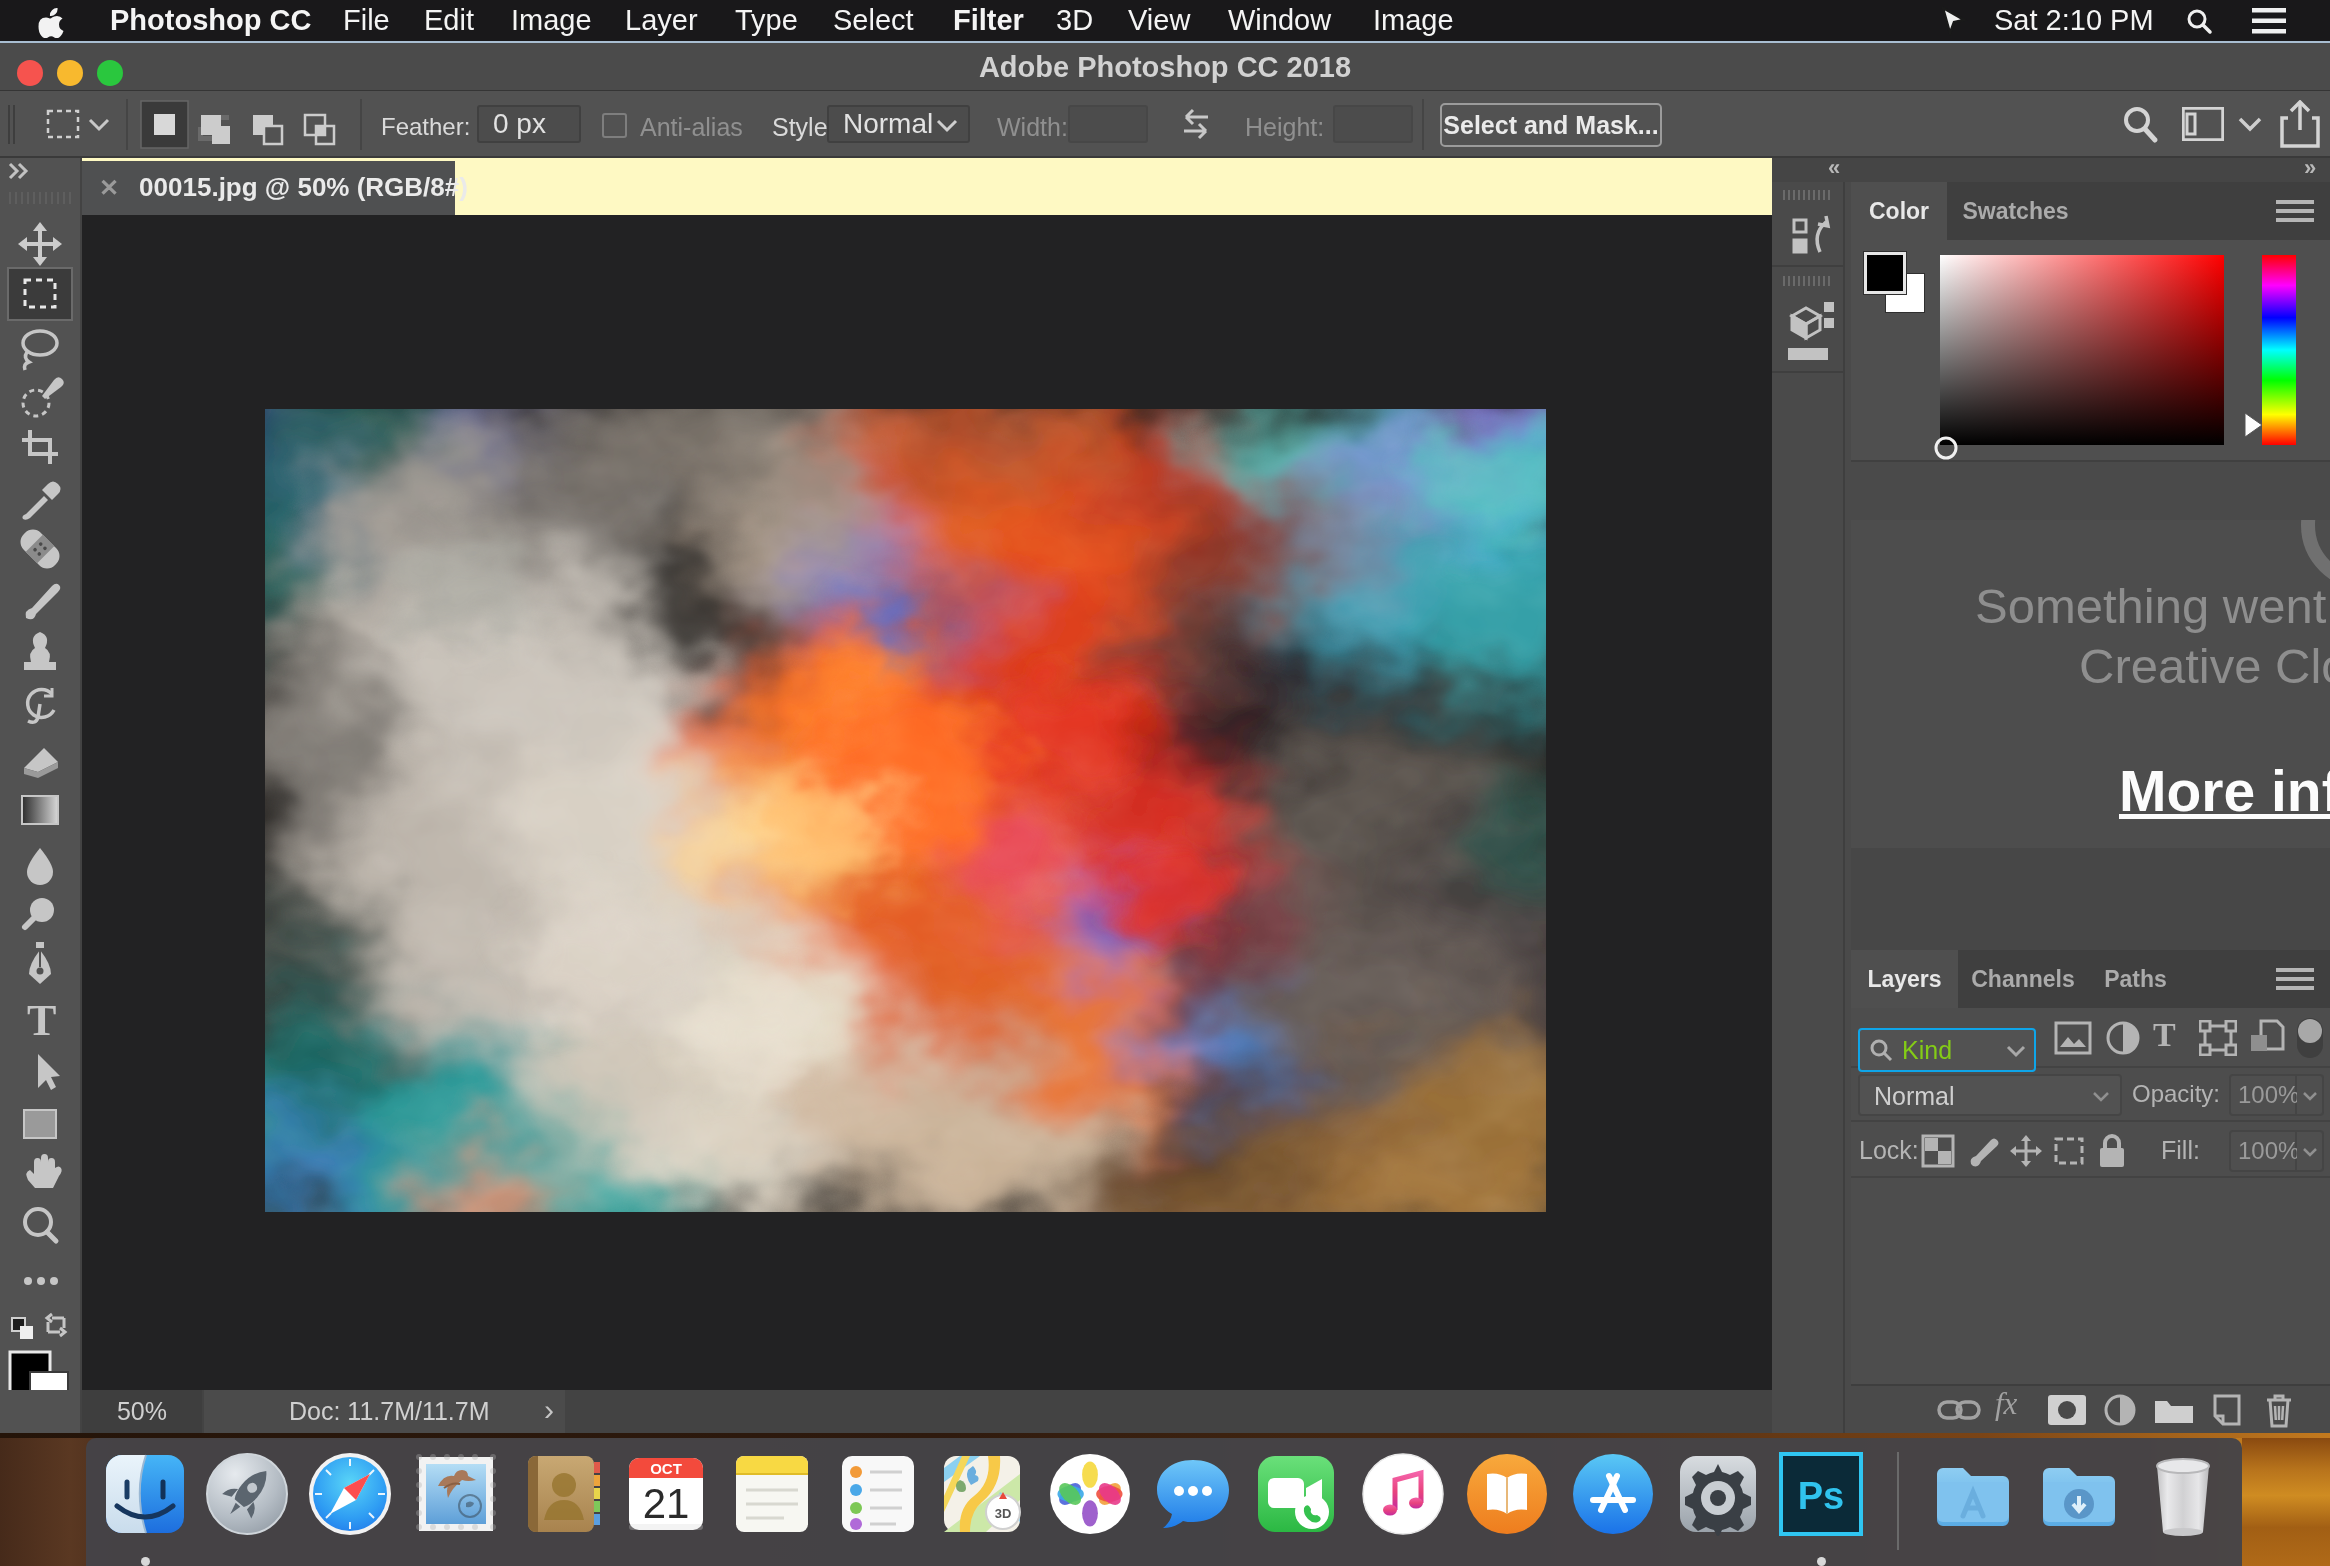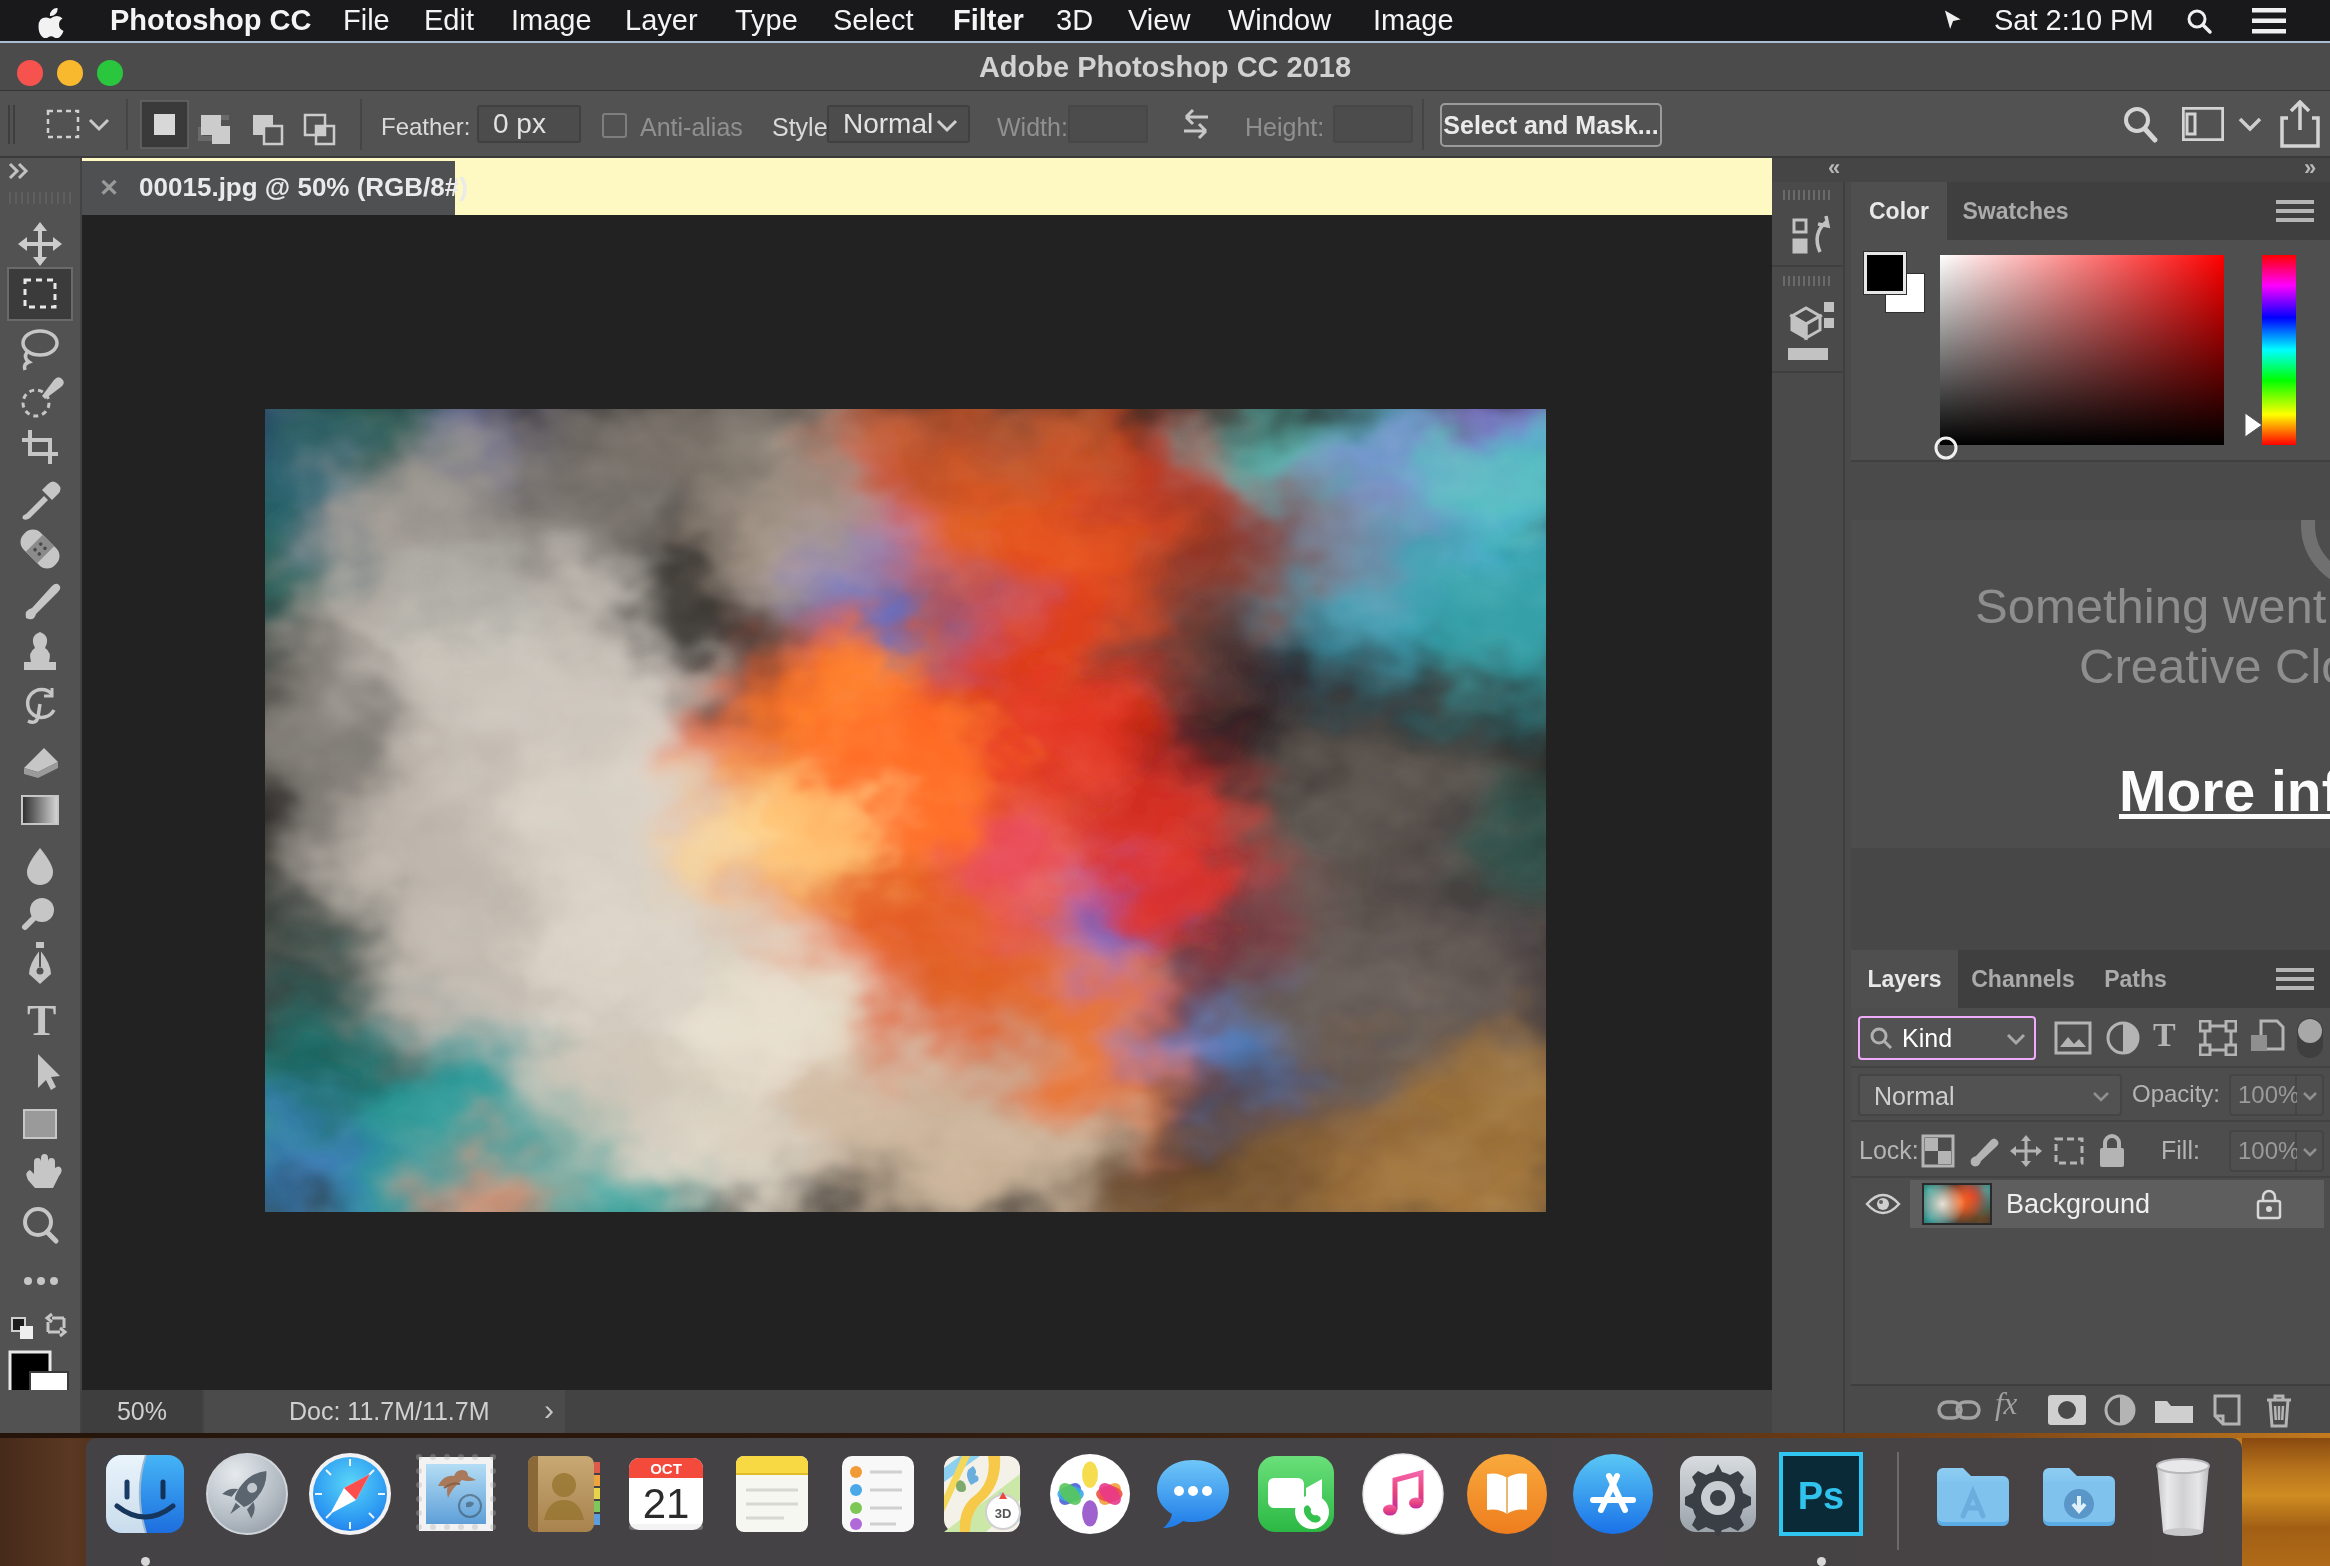--- a/index.html
+++ b/index.html
@@ -510,21 +510,21 @@
 
     <div class="ptabrow" style="left:79px; top:792px;">
       <div class="ptab act" style="left:0; width:107px;">Layers</div>
       <div class="ptab" style="left:107px; width:130px;">Channels</div>
       <div class="ptab" style="left:237px; width:95px;">Paths</div>
       <div class="hamb" style="top:18px;"></div>
     </div>
     <div class="abs" style="left:79px; top:850px; width:479px; height:425px; background:#4d4d4d;">
 
       <div class="abs" style="left:0; top:0; width:479px; height:60px; border-bottom:2px solid #434343;">
-        <div class="abs" style="left:7px; top:8px; width:178px; height:44px; background:#525252; border:2px solid #f0abfc; border-radius:4px; color:#ffffff; font-size:25px;">
+        <div class="abs" style="left:7px; top:20px; width:178px; height:44px; background:#525252; border:2px solid #0ea5e9; border-radius:4px; color:#84cc16; font-size:25px;">
           <svg class="abs" style="left:8px; top:8px;" width="26" height="26" viewBox="0 0 26 26">
               <circle cx="11" cy="10" r="7" fill="none" stroke="#b0b0b0" stroke-width="3"></circle>
               <line x1="16" y1="15" x2="23" y2="22" stroke="#b0b0b0" stroke-width="3"></line>
             </svg>
           <span class="abs" style="left:42px; top:6px;">Kind</span>
           <svg class="abs" style="right:8px; top:15px;" width="20" height="13" viewBox="0 0 20 13">
               <path d="M2 2 L10 10 L18 2" fill="none" stroke="#a8a8a8" stroke-width="3"></path>
             </svg>
         </div>
         <svg class="abs" style="left:203px; top:13px;" width="38" height="34" viewBox="0 0 38 34">
@@ -597,45 +597,20 @@
         </svg>
         <span class="abs" style="left:310px; top:12px;">Fill:</span>
         <div class="abs" style="left:378px; top:6px; width:68px; height:42px; background:#4f4f4f; border:2px solid #454545; border-radius:4px 0 0 4px; color:#9a9a9a; font-size:24px; line-height:38px; padding-left:7px;">100%</div>
         <div class="abs" style="left:446px; top:6px; width:27px; height:42px; background:#4f4f4f; border:2px solid #454545; border-left:none; border-radius:0 4px 4px 0;">
           <svg class="abs" style="left:5px; top:15px;" width="16" height="11" viewBox="0 0 16 11">
               <path d="M2 2 L8 8 L14 2" fill="none" stroke="#909090" stroke-width="2.5"></path>
             </svg>
         </div>
       </div>
 
-      <div class="abs" style="left:0; top:172px; width:479px; height:48px;">
-        <div class="abs" style="left:59px; top:0; width:414px; height:48px; background:#5e5e5e;"></div>
-        <svg class="abs" style="left:14px; top:12px;" width="36" height="24" viewBox="0 0 36 24">
-          <path d="M2 12 Q18 -6 34 12 Q18 30 2 12 Z" fill="none" stroke="#cfcfcf" stroke-width="2.5"></path>
-          <circle cx="18" cy="12" r="6" fill="#cfcfcf"></circle>
-          <circle cx="16" cy="10" r="2" fill="#5e5e5e"></circle>
-        </svg>
-        <div id="layerthumb" class="abs" style="left:71px; top:3px; width:70px; height:42px; border:2px solid #2a2a2a;
-  background:
-  radial-gradient(circle at 28% 50%, #e8e0d4 0%, rgba(232,224,212,0) 45%),
-  radial-gradient(circle at 55% 45%, #ff6a22 0%, rgba(255,106,34,0) 55%),
-  radial-gradient(circle at 70% 30%, #d83028 0%, rgba(216,48,40,0) 40%),
-  radial-gradient(circle at 8% 15%, #3aa89e 0%, rgba(58,168,158,0) 35%),
-  radial-gradient(circle at 92% 15%, #3fb0a8 0%, rgba(63,176,168,0) 40%),
-  radial-gradient(circle at 10% 85%, #2f9e9a 0%, rgba(47,158,154,0) 45%),
-  radial-gradient(circle at 85% 85%, #6a4a28 0%, rgba(106,74,40,0) 45%),
-  radial-gradient(circle at 98% 55%, #2e2a28 0%, rgba(46,42,40,0) 40%),
-  #3a3230;"></div>
-        <span class="abs" style="left:155px; top:9px; color:#efefef; font-size:27px;">Background</span>
-        <svg class="abs" style="left:405px; top:8px;" width="26" height="32" viewBox="0 0 26 32">
-          <rect x="2" y="13" width="22" height="17" rx="2" fill="none" stroke="#d8d8d8" stroke-width="2.5"></rect>
-          <path d="M7 13 v-4 a6 6 0 0 1 12 0 v4" fill="none" stroke="#d8d8d8" stroke-width="2.5"></path>
-          <circle cx="13" cy="21" r="3" fill="#d8d8d8"></circle>
-        </svg>
-      </div>
 
       <div class="abs" style="left:0; top:376px; width:479px; height:49px; background:#4a4a4a; border-top:2px solid #3e3e3e;">
         <svg class="abs" style="left:86px; top:12px;" width="44" height="24" viewBox="0 0 44 24">
           <rect x="2" y="4" width="22" height="16" rx="8" fill="none" stroke="#a2a2a2" stroke-width="3.5"></rect>
           <rect x="20" y="4" width="22" height="16" rx="8" fill="none" stroke="#a2a2a2" stroke-width="3.5"></rect>
         </svg>
         <span class="abs" style="left:144px; top:0px; color:#a2a2a2; font-size:31px; font-style:italic; font-family:'Liberation Serif';">fx</span>
         <svg class="abs" style="left:196px; top:8px;" width="40" height="32" viewBox="0 0 40 32">
           <rect x="1" y="1" width="38" height="30" rx="3" fill="#d0d0d0"></rect>
           <circle cx="20" cy="16" r="9" fill="#4a4a4a"></circle>

